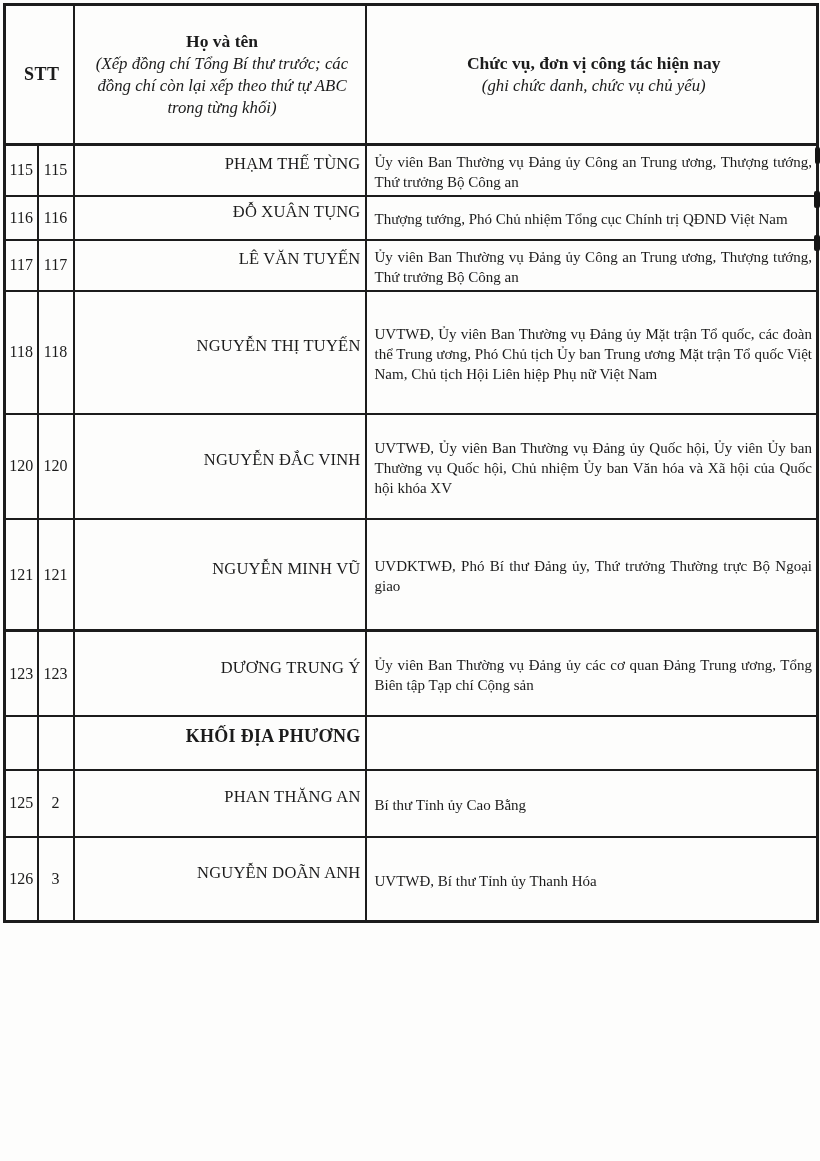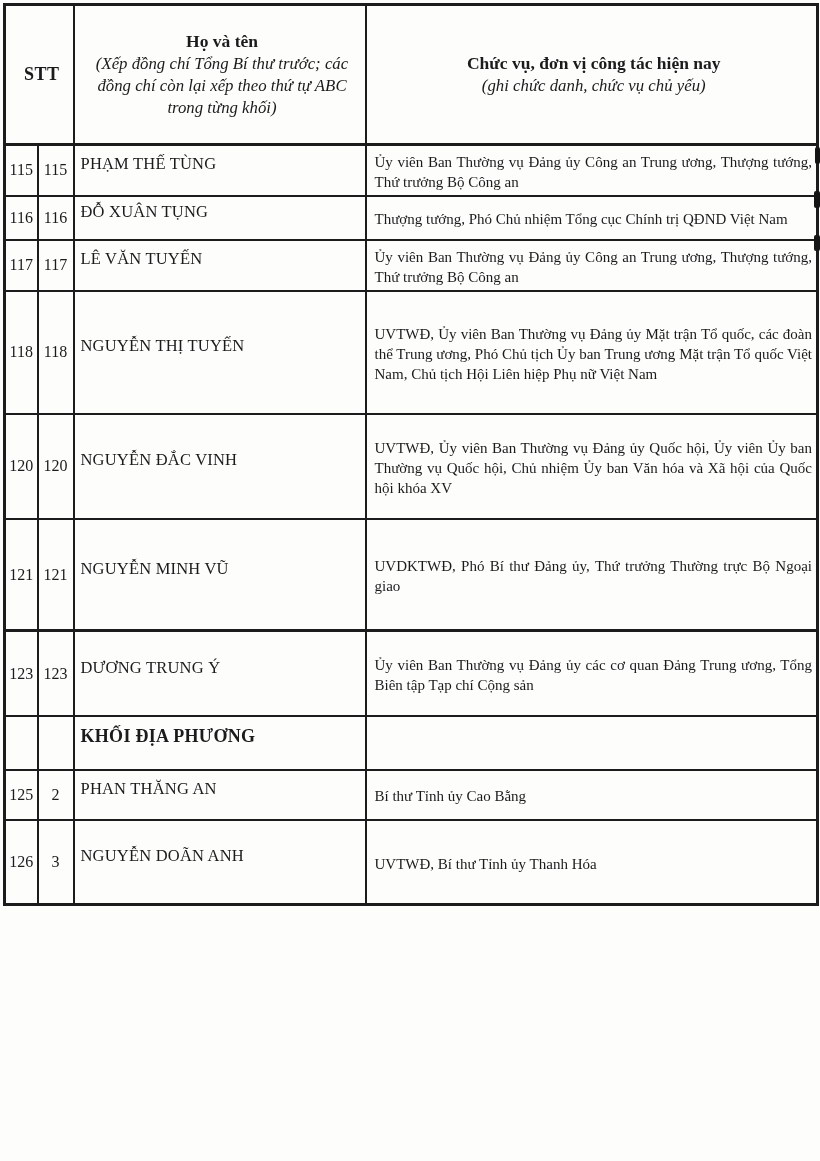--- a/index.html
+++ b/index.html
@@ -39,20 +39,21 @@
   }
   .c-stt, .c-no {
     text-align: center;
     font-size: 16px;
     padding: 0 1px;
   }
   .c-name {
     padding: 2px 4px 14px 6px;
     font-size: 16.5px;
     letter-spacing: 0.2px;
+    text-align: right;
   }
   .c-pos {
     padding: 7px 4px 2px 8px;
     font-size: 15px;
     line-height: 1.33;
     text-align: justify;
   }
   tr.header-row td {
     text-align: center;
     vertical-align: middle;
@@ -170,21 +171,21 @@
     </tr>
 
     <tr class="section-row" style="height:54px">
       <td class="c-stt"></td>
       <td class="c-no"></td>
       <td class="c-name">KHỐI ĐỊA PHƯƠNG</td>
       <td class="c-pos"></td>
     </tr>
 
 
-    <tr style="height:50px">
+    <tr style="height:67px">
       <td class="c-stt">125</td>
       <td class="c-no">2</td>
       <td class="c-name">PHAN THĂNG AN</td>
       <td class="c-pos">Bí thư Tỉnh ủy Cao Bằng</td>
     </tr>
 
     <tr style="height:85px">
       <td class="c-stt">126</td>
       <td class="c-no">3</td>
       <td class="c-name">NGUYỄN DOÃN ANH</td>

